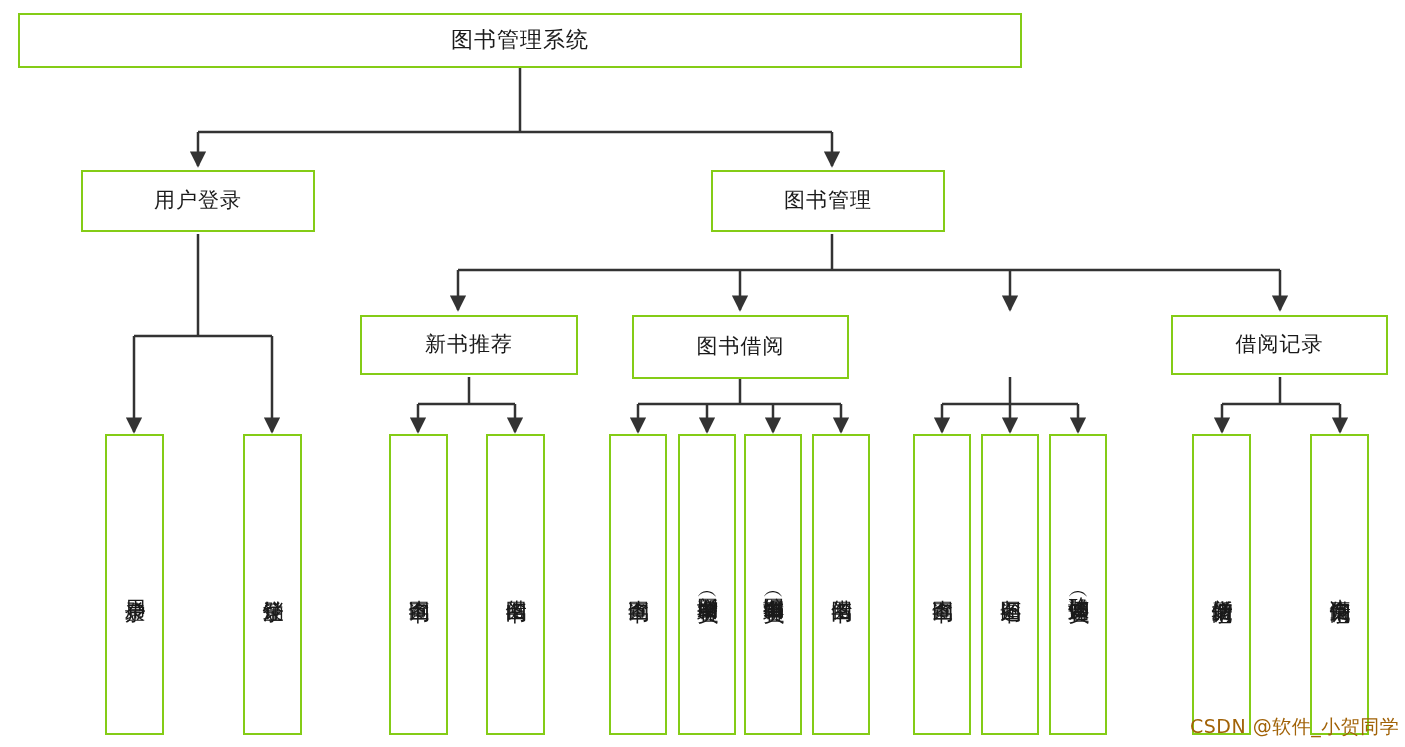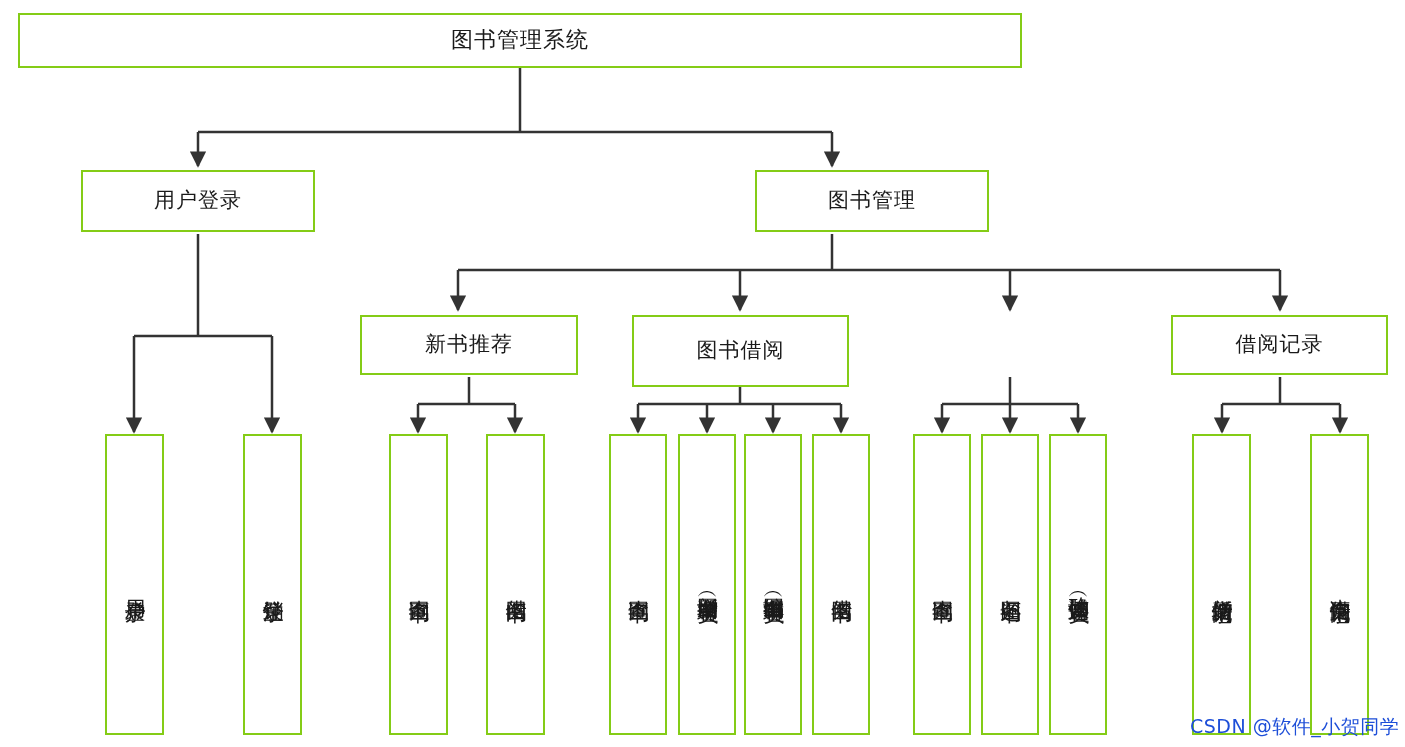--- a/index.html
+++ b/index.html
@@ -54,21 +54,21 @@
     text-orientation: upright;
     font-size: 21px;
     line-height: 1.32;
     letter-spacing: 1px;
     white-space: nowrap;
     color: #1a1a1a;
   }
   .watermark {
     position: absolute;
     font-size: 19px;
-    color: #1d4ed8;
+    color: #a16207;
     white-space: nowrap;
     letter-spacing: 0.5px;
   }
 </style>
 </head>
 <body>
 
 <div id="diagram-root">
 
   <svg id="edge-layer" viewBox="0 0 1405 747" width="1405" height="747">
@@ -123,28 +123,28 @@
     </g>
   </svg>
 
   <div class="node node-h node-root" style="left:18px; top:13px; width:1004px; height:55px;">
     <span>图书管理系统</span>
   </div>
 
   <div class="node node-h" style="left:81px; top:170px; width:234px; height:62px;">
     <span>用户登录</span>
   </div>
-  <div class="node node-h" style="left:711px; top:170px; width:234px; height:62px;margin-left:44px;">
+  <div class="node node-h" style="left:711px; top:170px; width:234px; height:62px;">
     <span>图书管理</span>
   </div>
 
   <div class="node node-h" style="left:360px; top:315px; width:218px; height:60px;">
     <span>新书推荐</span>
   </div>
-  <div class="node node-h" style="left:632px; top:315px; width:217px; height:72px;">
+  <div class="node node-h" style="left:632px; top:315px; width:217px; height:64px;">
     <span>图书借阅</span>
   </div>
   <div class="node node-h" style="left:1171px; top:315px; width:217px; height:60px;">
     <span>借阅记录</span>
   </div>
 
   <div class="node node-v" style="left:105px; top:434px; width:59px; height:301px;">
     <span class="vtext" style="margin-top: 140.5px;">用户登录</span>
   </div>
   <div class="node node-v" style="left:243px; top:434px; width:59px; height:301px;">

